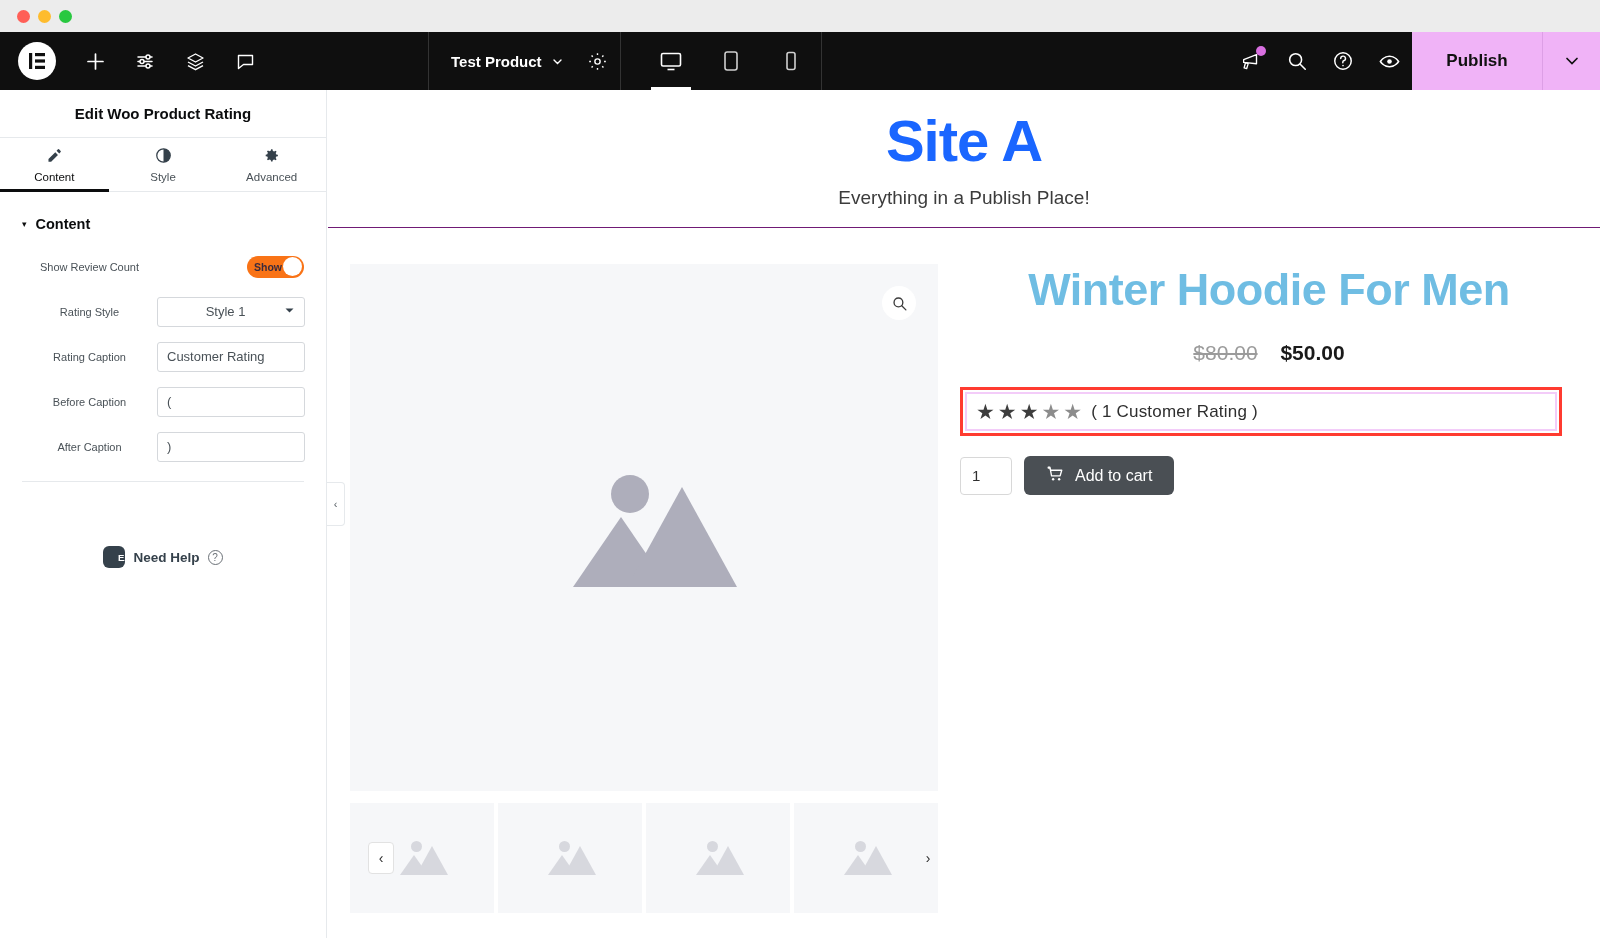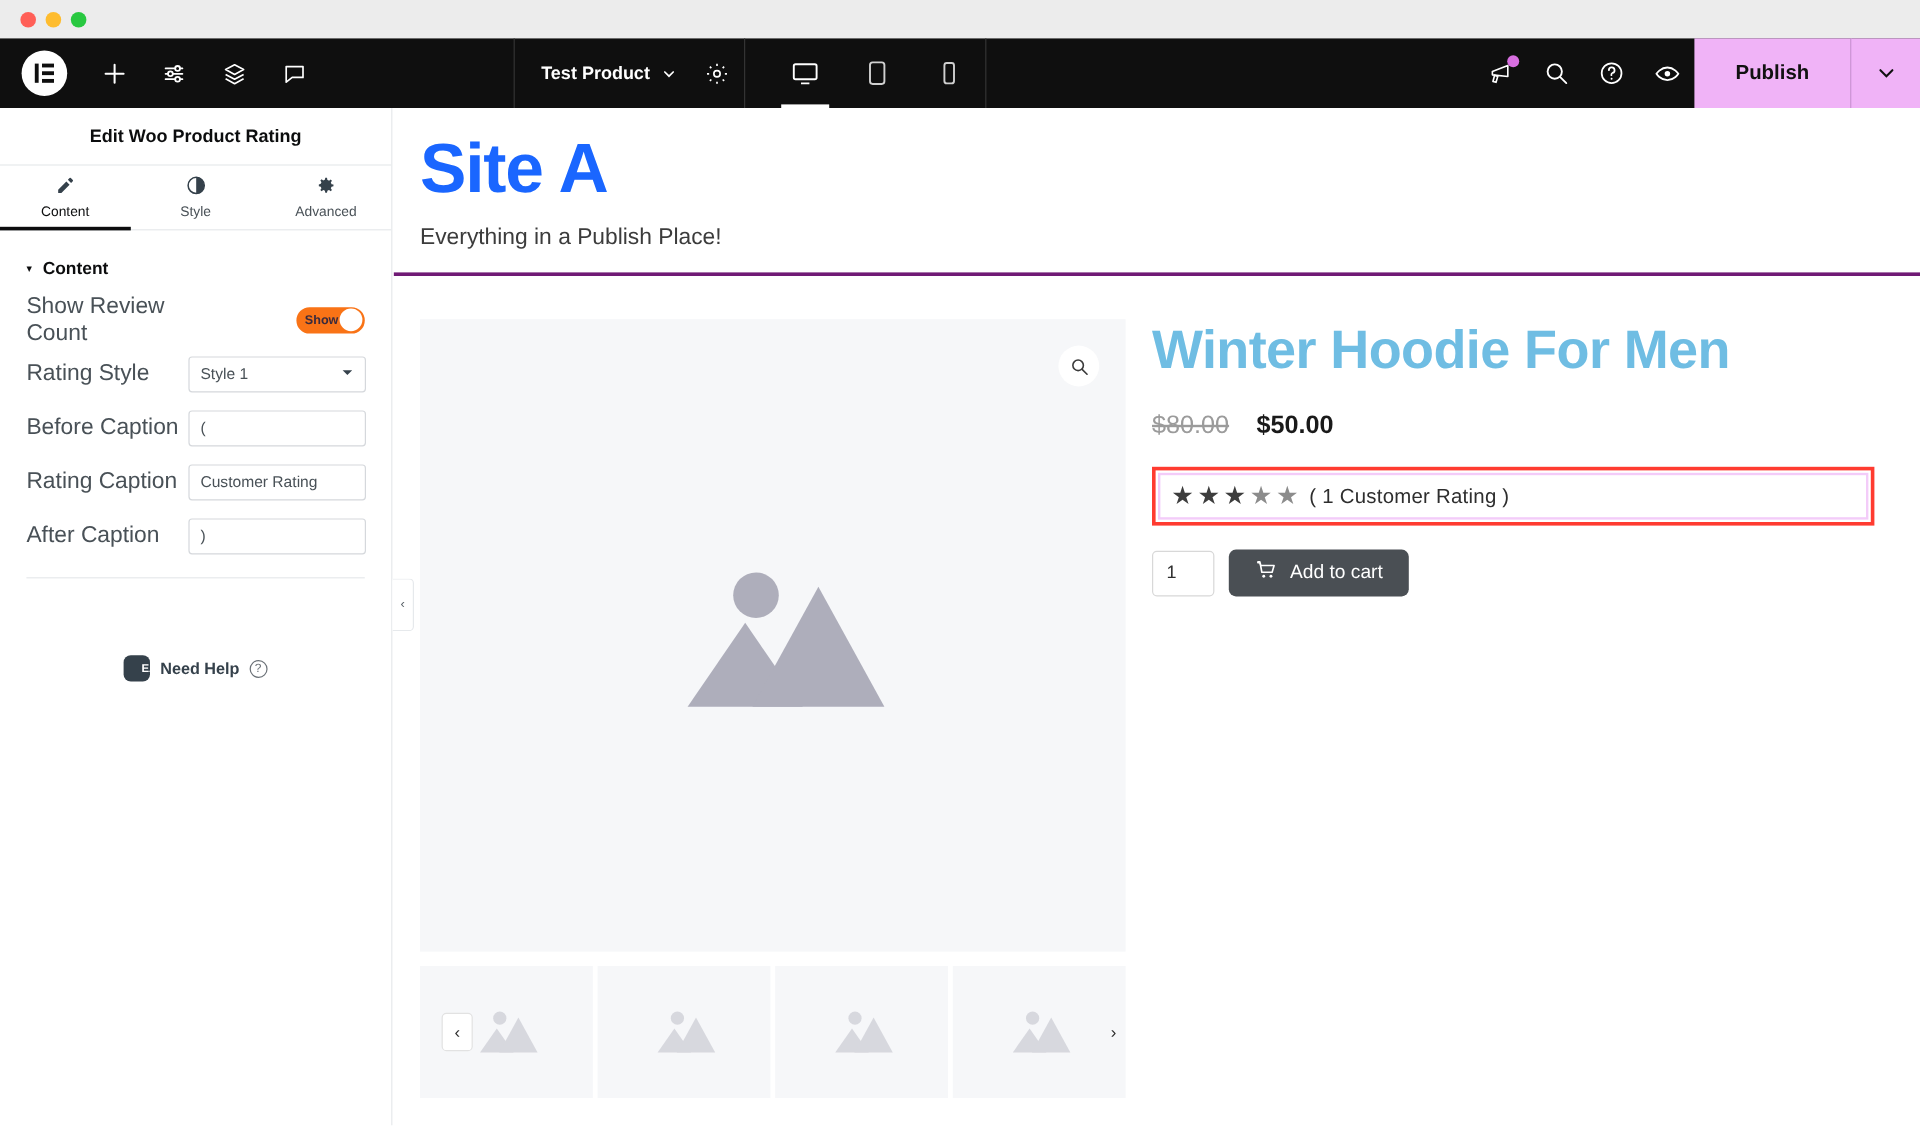--- a/index.html
+++ b/index.html
@@ -2,21 +2,21 @@
 <html><head>
 <meta charset="utf-8">
 <style>
   * { box-sizing: border-box; margin: 0; padding: 0; }
   html, body {
     width: 1600px; height: 938px;
     font-family: "Liberation Sans", sans-serif;
     background: #ffffff;
     overflow: hidden;
   }
-  .app { position: relative; width: 1600px; height: 938px; background: #fff; }
+  .app { position: relative; width: 1600px; height: 938px; background: #fff; text-align: center; }
 
   
   .titlebar {
     position: absolute; top: 0; left: 0; width: 1600px; height: 32px;
     background: #ececec; display: flex; align-items: center; padding-left: 17px;
   }
   .dot { width: 13px; height: 13px; border-radius: 50%; margin-right: 8px; }
   .dot.red { background: #ff5f57; }
   .dot.yellow { background: #febc2e; }
   .dot.green { background: #28c840; }
@@ -90,21 +90,21 @@
     content: ""; position: absolute; left: 0; right: 0; bottom: -1px; height: 3px; background: #0c0d0e;
   }
 
   .section-head {
     padding: 24px 22px 12px 22px; display: flex; align-items: center; gap: 9px; cursor: pointer;
   }
   .section-head .caret { font-size: 9px; color: #0c0d0e; }
   .section-title { font-size: 14.5px; font-weight: 700; color: #0c0d0e; }
 
   .ctrl { display: flex; align-items: center; padding: 0 22px; min-height: 45px; }
-  .ctrl-label { font-size: 19px; color: #495157; flex: 0 0 135px; }
+  .ctrl-label { font-size: 11px; color: #495157; flex: 0 0 135px; }
   .ctrl-field { flex: 1; display: flex; justify-content: flex-end; }
 
   .toggle {
     width: 57px; height: 22px; border-radius: 11px; position: relative; cursor: pointer;
     display: flex; align-items: center;
   }
   .toggle.on { background: #f97316; justify-content: flex-start; }
   .toggle.off { background: #e0e3e6; justify-content: flex-end; }
   .toggle .tlabel { font-size: 10.5px; font-weight: 600; padding: 0 7px; }
   .toggle.on .tlabel { color: #3a2b3d; }
@@ -144,21 +144,21 @@
     background: #fff; border: 1px solid #e6e9ec; border-left: none;
     border-radius: 0 4px 4px 0; display: flex; align-items: center; justify-content: center;
     cursor: pointer; color: #5a6268; font-size: 11px; z-index: 5;
   }
 
   
   .canvas {
     position: absolute; top: 90px; left: 328px; width: 1272px; height: 848px;
     background: #ffffff; overflow: hidden;
   }
-  .site-header { padding: 22px 0 0 0; border-bottom: 3px solid #701a75; }
+  .site-header { padding: 22px 0 0 0; border-bottom: 1px solid #701a75; }
   .site-title { font-size: 58px; font-weight: 700; color: #1a66ff; line-height: 1; letter-spacing: -1px; }
   .site-tag { font-size: 19px; color: #3c3c3c; margin-top: 17px; padding-bottom: 18px; }
   .canvas-inner { padding: 0 22px; }
 
   .product { display: flex; margin-top: 36px; gap: 22px; }
   .gallery { width: 588px; }
   .main-img {
     width: 588px; height: 527px; background: #f6f7f9; position: relative;
     display: flex; align-items: center; justify-content: center;
   }
@@ -407,30 +407,30 @@
           <span class="sc">
             <svg width="11" height="11" viewBox="0 0 11 11">
                 <path d="M1.5 3.5 5.5 7.5 9.5 3.5z" fill="#35414b"></path>
               </svg>
           </span>
         </div>
       </div>
     </div>
 
     <div class="ctrl">
+      <div class="ctrl-label">Rating Caption</div>
+      <div class="ctrl-field">
+        <div class="text-box">Customer Rating</div>
+      </div>
+    </div>
+
+    <div class="ctrl">
       <div class="ctrl-label">Before Caption</div>
       <div class="ctrl-field">
         <div class="text-box">(</div>
-      </div>
-    </div>
-
-    <div class="ctrl">
-      <div class="ctrl-label">Rating Caption</div>
-      <div class="ctrl-field">
-        <div class="text-box">Customer Rating</div>
       </div>
     </div>
 
     <div class="ctrl">
       <div class="ctrl-label">After Caption</div>
       <div class="ctrl-field">
         <div class="text-box">)</div>
       </div>
     </div>
 

